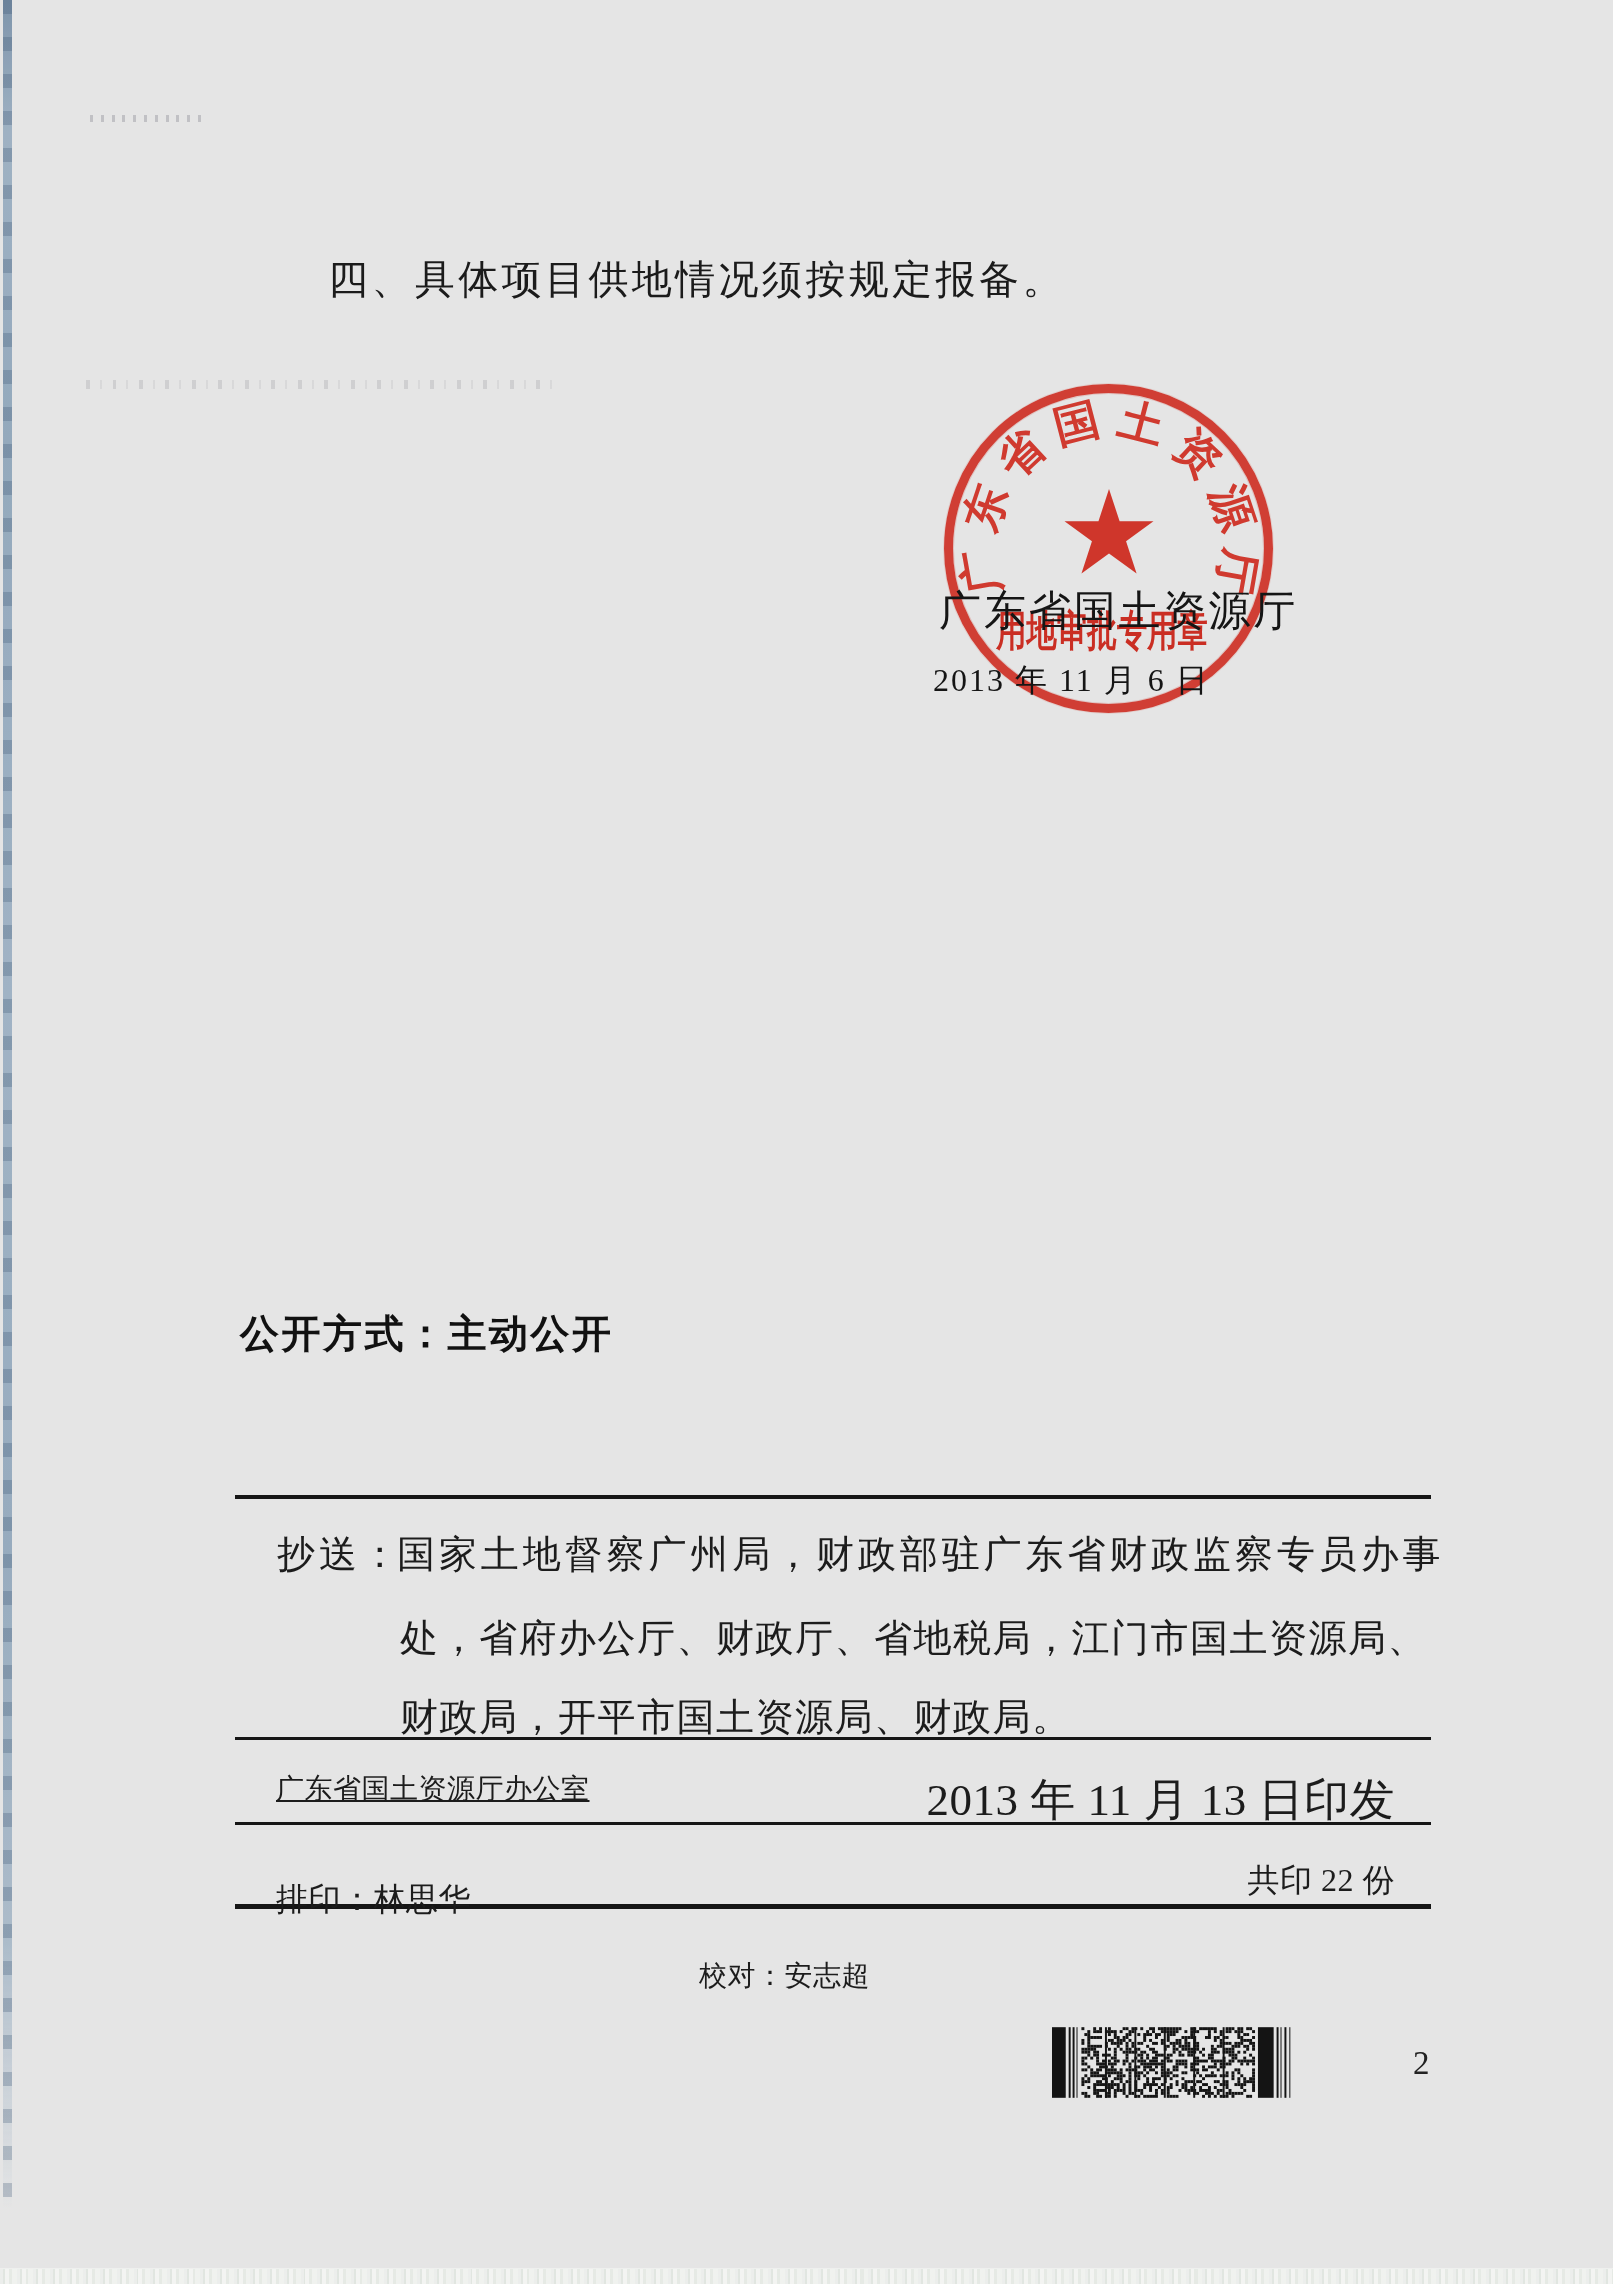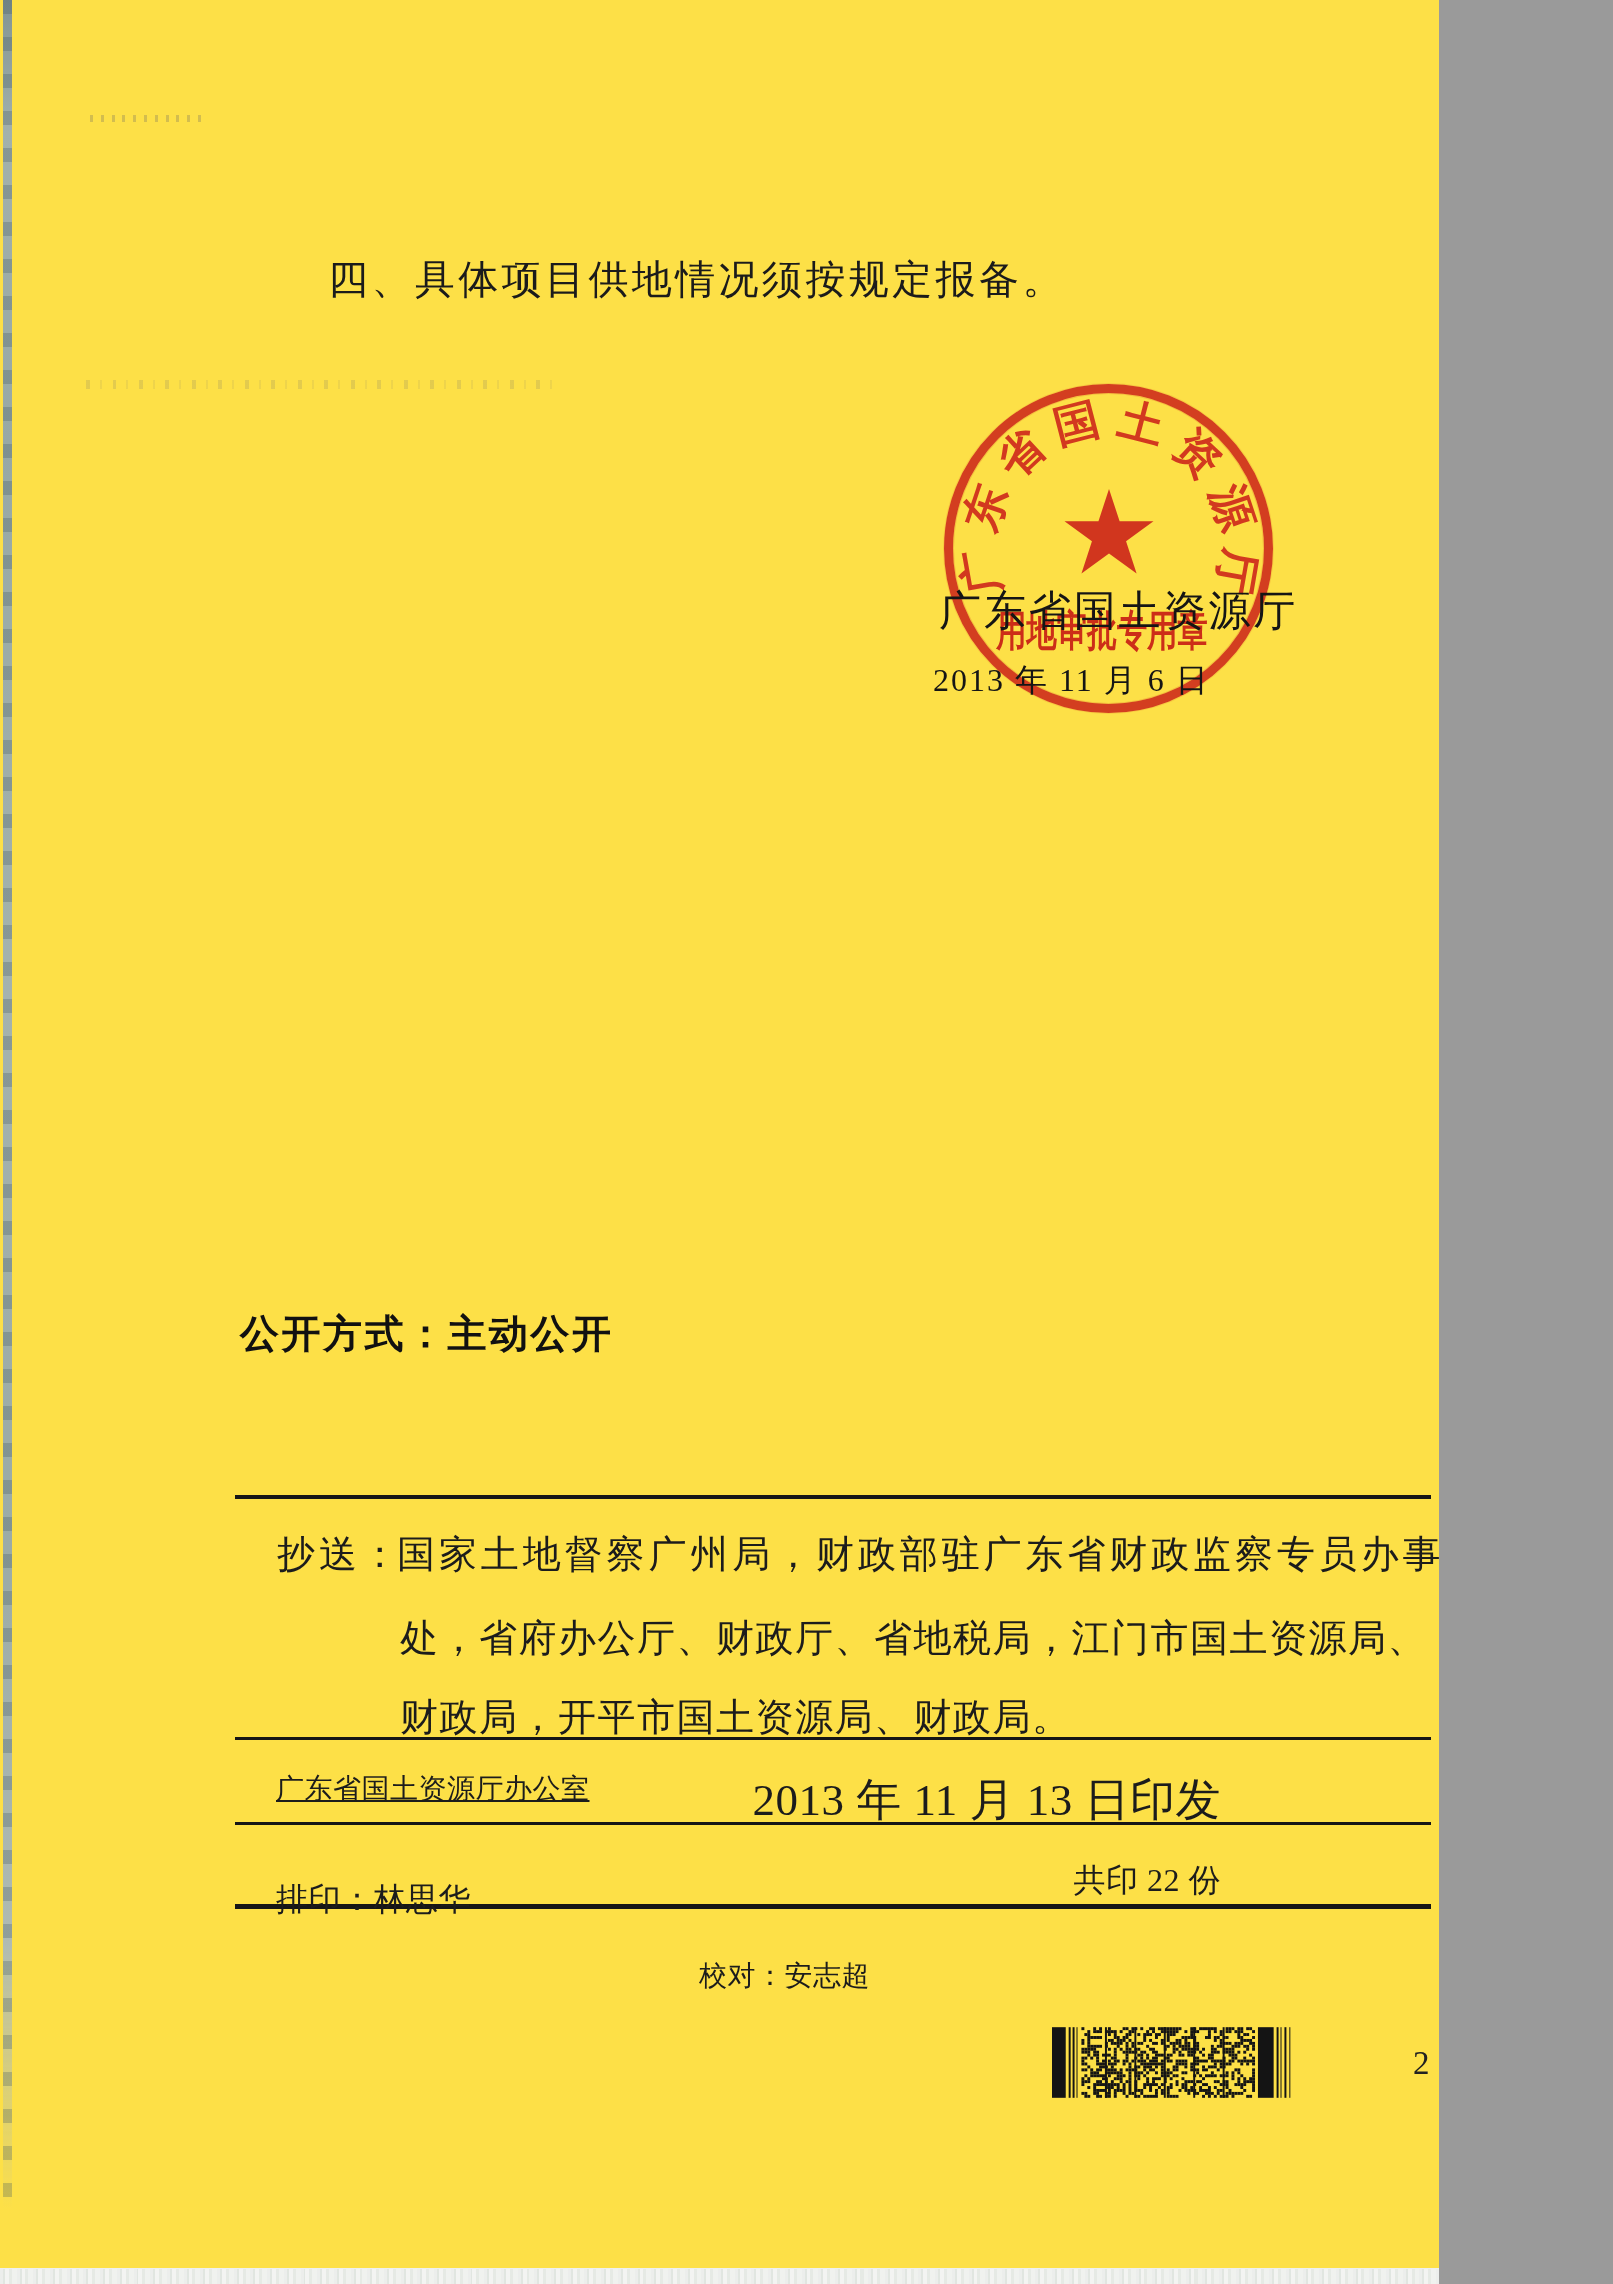--- a/index.html
+++ b/index.html
@@ -1,19 +1,19 @@
 <!DOCTYPE html>
 <html><head>
 <meta charset="utf-8">
 <style>
   html,body{margin:0;padding:0;background:#9a9a9a;}
   .page{
     position:relative;
-    width:1439px;height:2285px;
-    background:#fde047;
+    width:1613px;height:2285px;
+    background:#e5e5e5;
     overflow:hidden;
     font-family:"Liberation Serif","DejaVu Serif",serif;
     color:#1c1c1c;
   }
   
   .scan-strip{
     position:absolute;left:2.9px;top:0;width:8.8px;height:2210px;
     background:linear-gradient(180deg,#6d87a1 0,#93a9be 6%,#869fb6 20%,#95abc0 45%,#8aa2b8 70%,#a3b5c6 88%,rgba(170,186,200,0) 100%);
     opacity:.85;
   }

